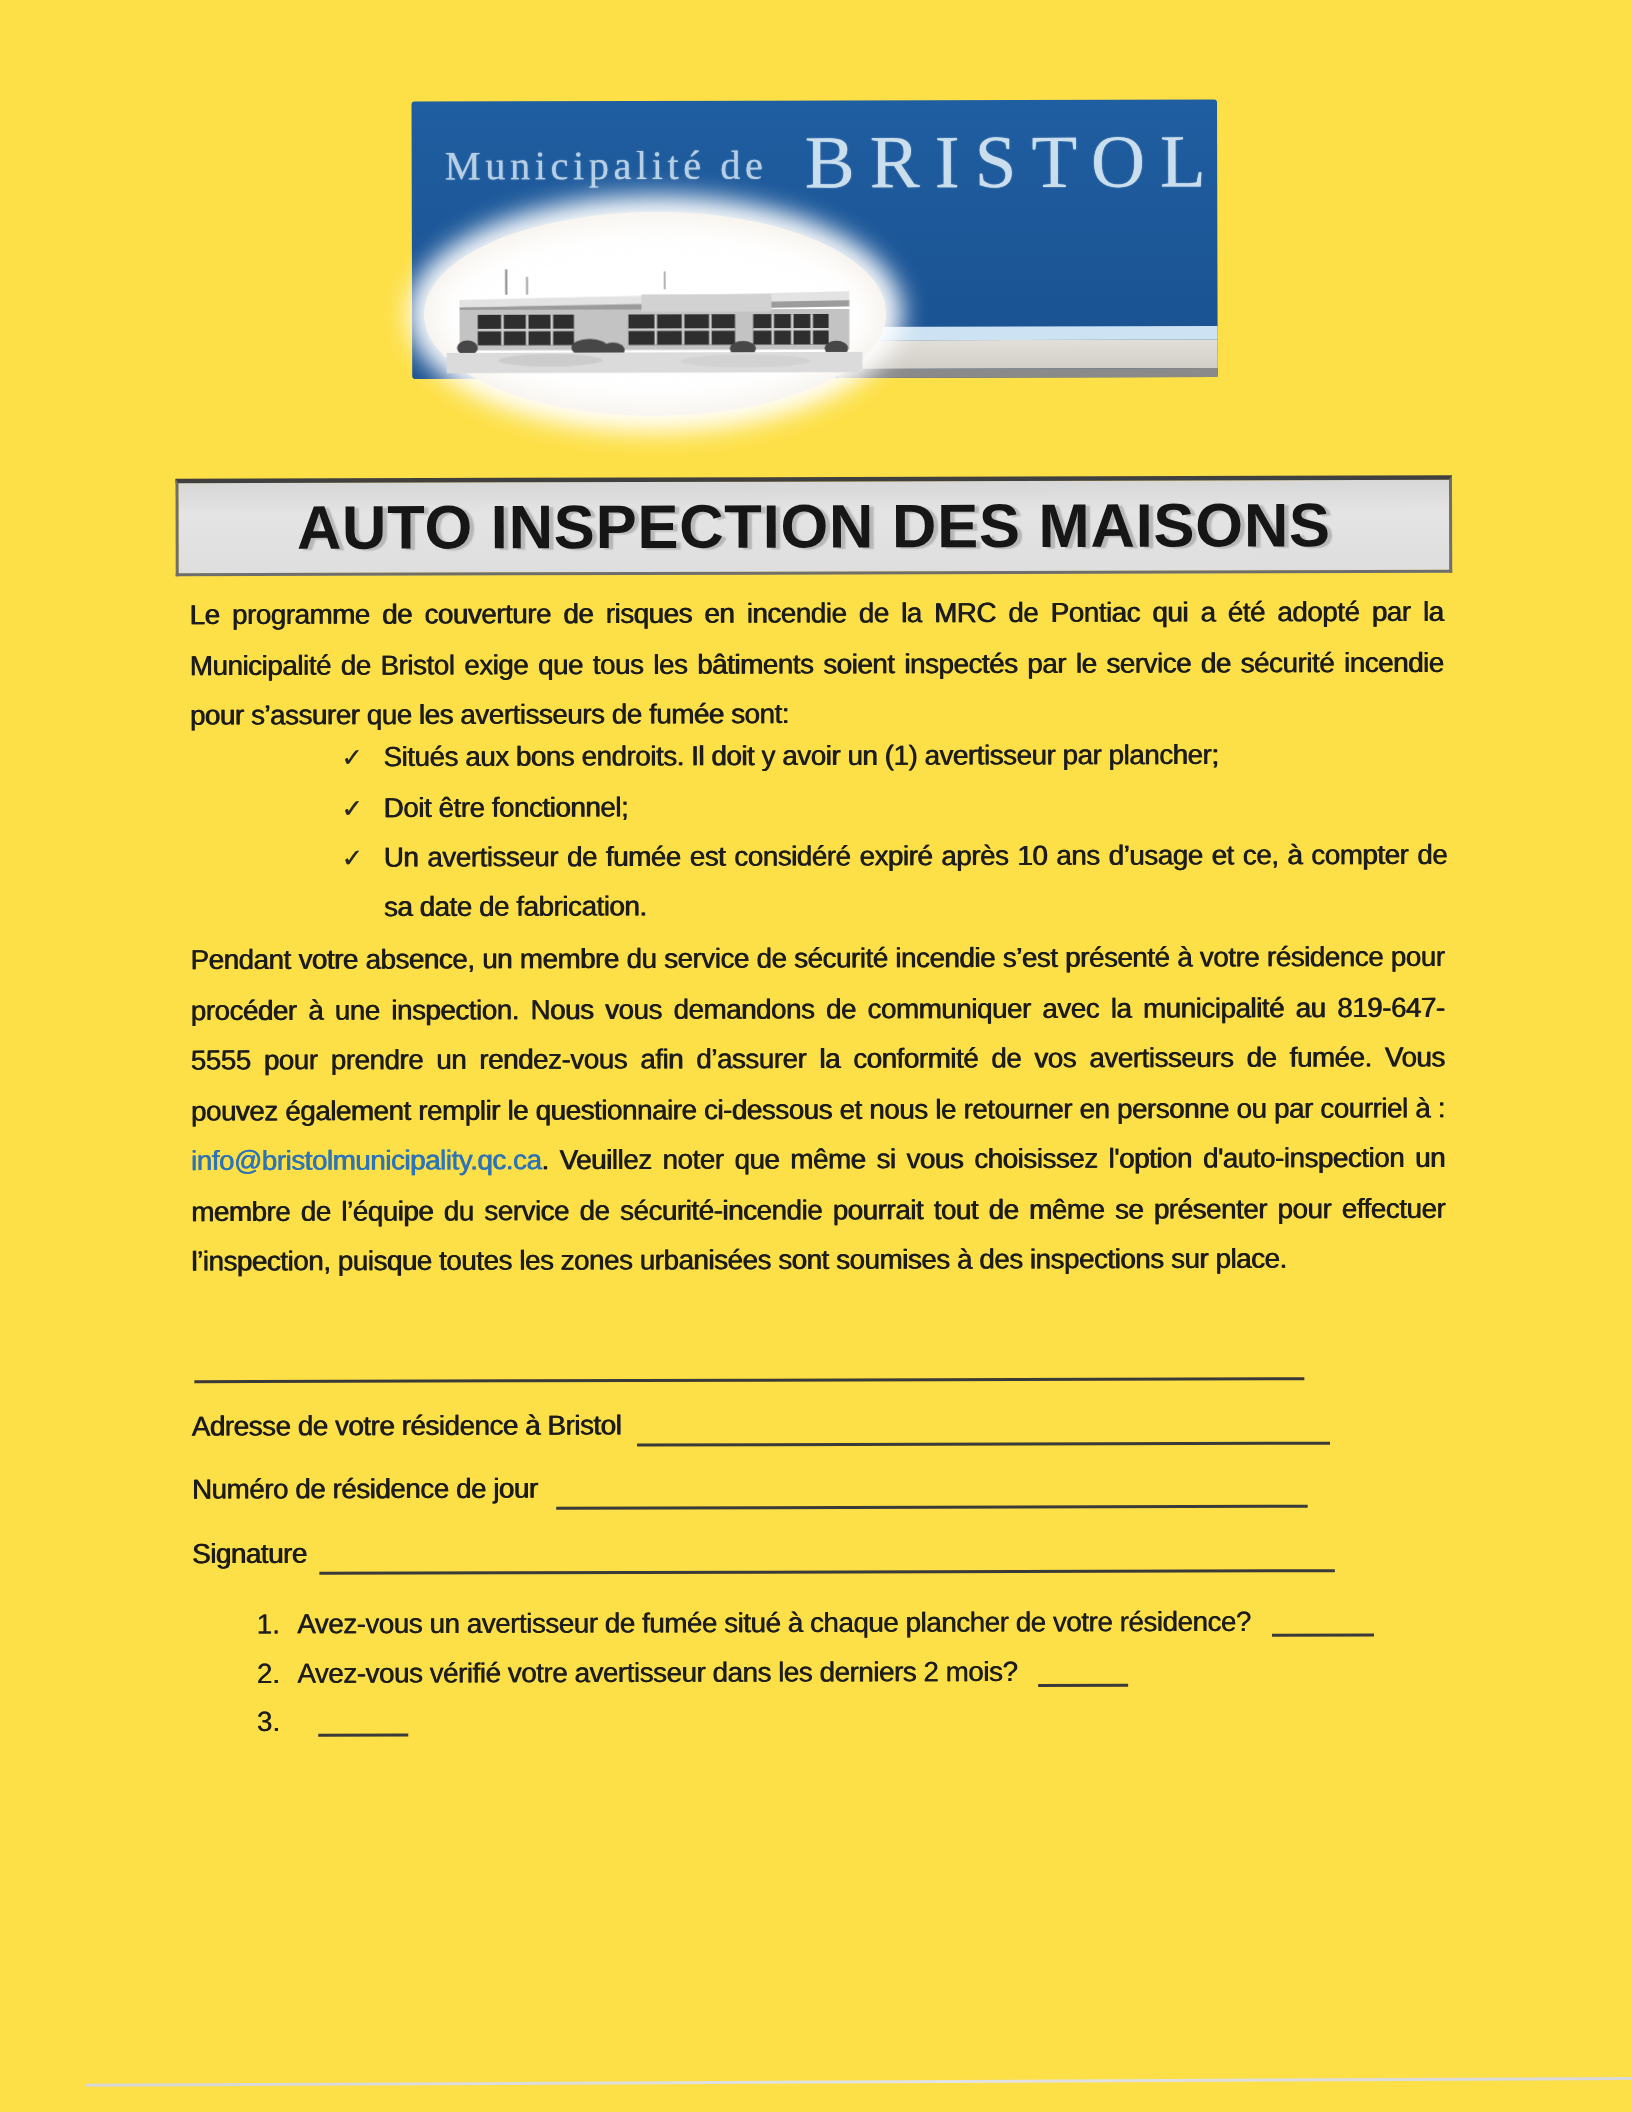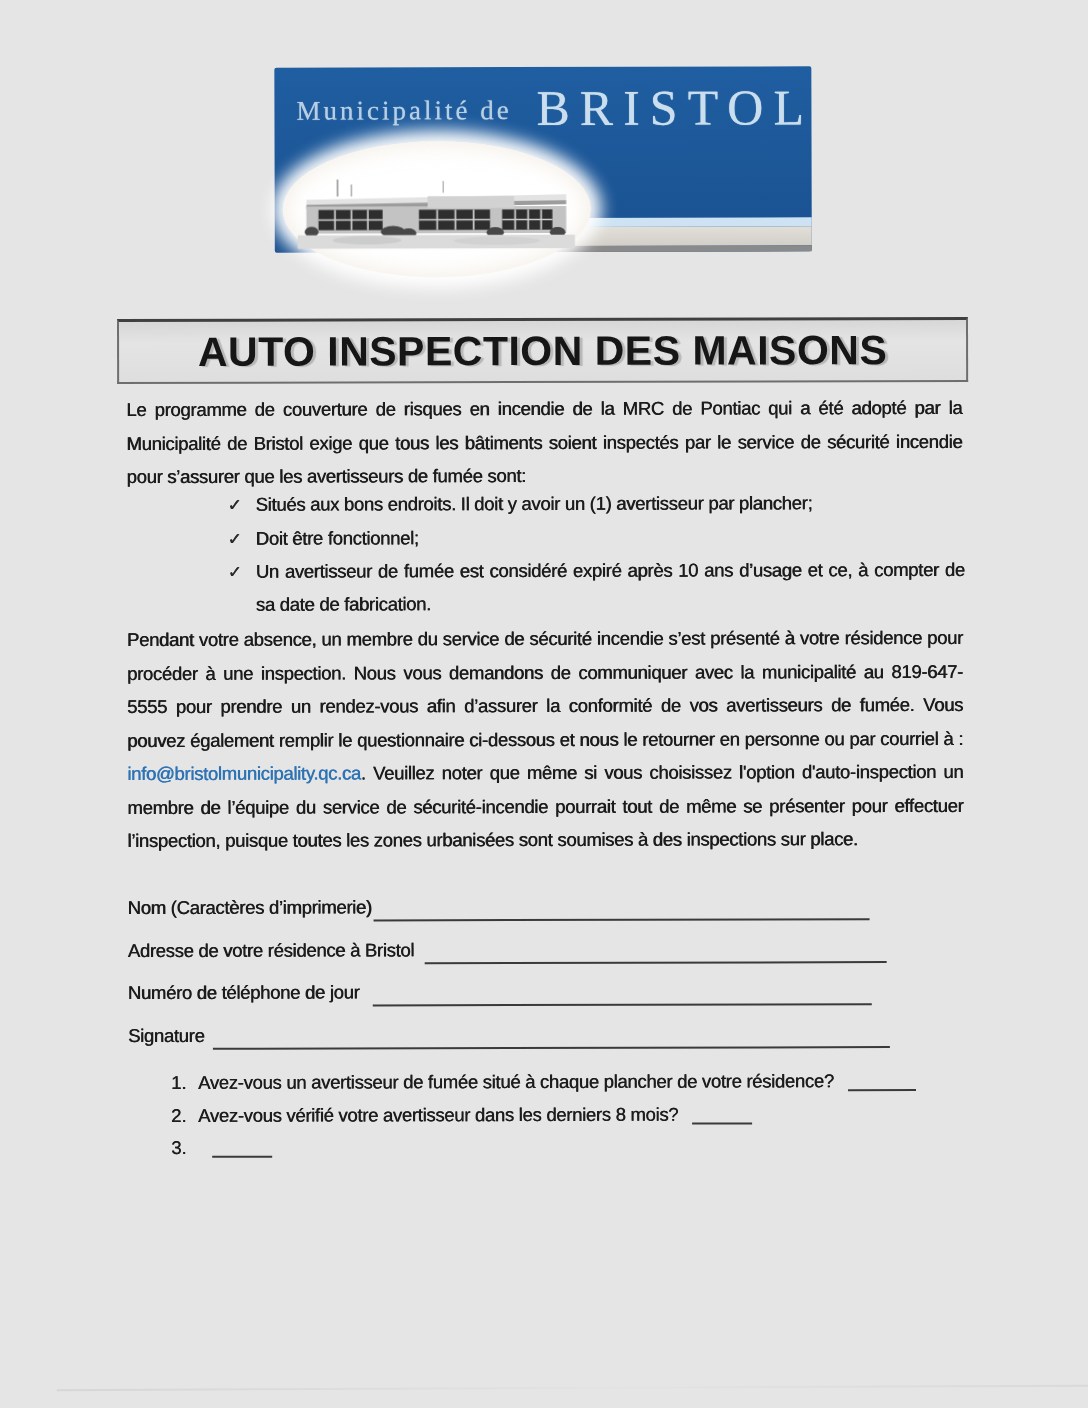--- a/index.html
+++ b/index.html
@@ -1,19 +1,19 @@
 <!DOCTYPE html>
 <html><head>
 <meta charset="utf-8">
 <style>
   html,body{margin:0;padding:0;background:#ffffff;}
   .page{
     position:relative;
     width:1088px;height:1408px;
-    background:#e5e5e5;
+    background:#fde047;
     overflow:hidden;
     font-family:"Liberation Sans", sans-serif;
     color:#1d1d1d;
   }
   .content{position:absolute;inset:0;transform:rotate(-0.15deg);}
 
   
   .logo{
     position:absolute;left:276px;top:67px;width:537px;height:185px;
     background:linear-gradient(180deg,#1f5ea1 0%,#1c5697 60%,#1a5190 100%);
@@ -188,45 +188,44 @@
       </div>
       <div class="check-item">
         <span class="check-mark">✓</span>
         <span class="check-text">Un avertisseur de fumée est considéré expiré après 10 ans d’usage et ce, à compter de sa date de fabrication.</span>
       </div>
     </div>
 
     <div class="doc-text bodypar"><span>Pendant votre absence, un membre du service de sécurité incendie s’est présenté à votre résidence pour procéder à une inspection.  Nous vous demandons de communiquer avec la municipalité au 819-647-5555 pour prendre un rendez-vous afin d’assurer la conformité de vos avertisseurs de fumée. Vous pouvez également remplir le questionnaire ci-dessous et nous le retourner en personne ou par courriel à : </span><a class="email">info@bristolmunicipality.qc.ca</a><span>. Veuillez noter que même si vous choisissez l'option d'auto-inspection un membre de l’équipe du service de sécurité-incendie pourrait tout de même se présenter pour effectuer l’inspection, puisque toutes les zones urbanisées sont soumises à des inspections sur place.</span></div>
 
     <div class="field-row row-nom">
-      <span class="field-label">Nom (Caractères d’imprimerie)</span>
       <span class="fill-line"></span>
     </div>
     <div class="field-row row-adresse">
       <span class="field-label">Adresse de votre résidence à Bristol</span>
       <span class="fill-line"></span>
     </div>
     <div class="field-row row-phone">
-      <span class="field-label">Numéro de téléphone de jour</span>
+      <span class="field-label">Numéro de résidence de jour</span>
       <span class="fill-line"></span>
     </div>
     <div class="field-row row-signature">
       <span class="field-label">Signature</span>
       <span class="fill-line"></span>
     </div>
 
     <div class="questions">
       <div class="question-row">
         <span class="q-num">1.</span>
         <span class="q-text">Avez-vous un avertisseur de fumée situé à chaque plancher de votre résidence?</span>
         <span class="answer-line al-1"></span>
       </div>
       <div class="question-row">
         <span class="q-num">2.</span>
-        <span class="q-text">Avez-vous vérifié votre avertisseur dans les derniers 8 mois?</span>
+        <span class="q-text">Avez-vous vérifié votre avertisseur dans les derniers 2 mois?</span>
         <span class="answer-line al-2"></span>
       </div>
       <div class="question-row">
         <span class="q-num">3.</span>
         <span class="answer-line al-3"></span>
       </div>
     </div>
 
     <div class="scan-line"></div>
 

